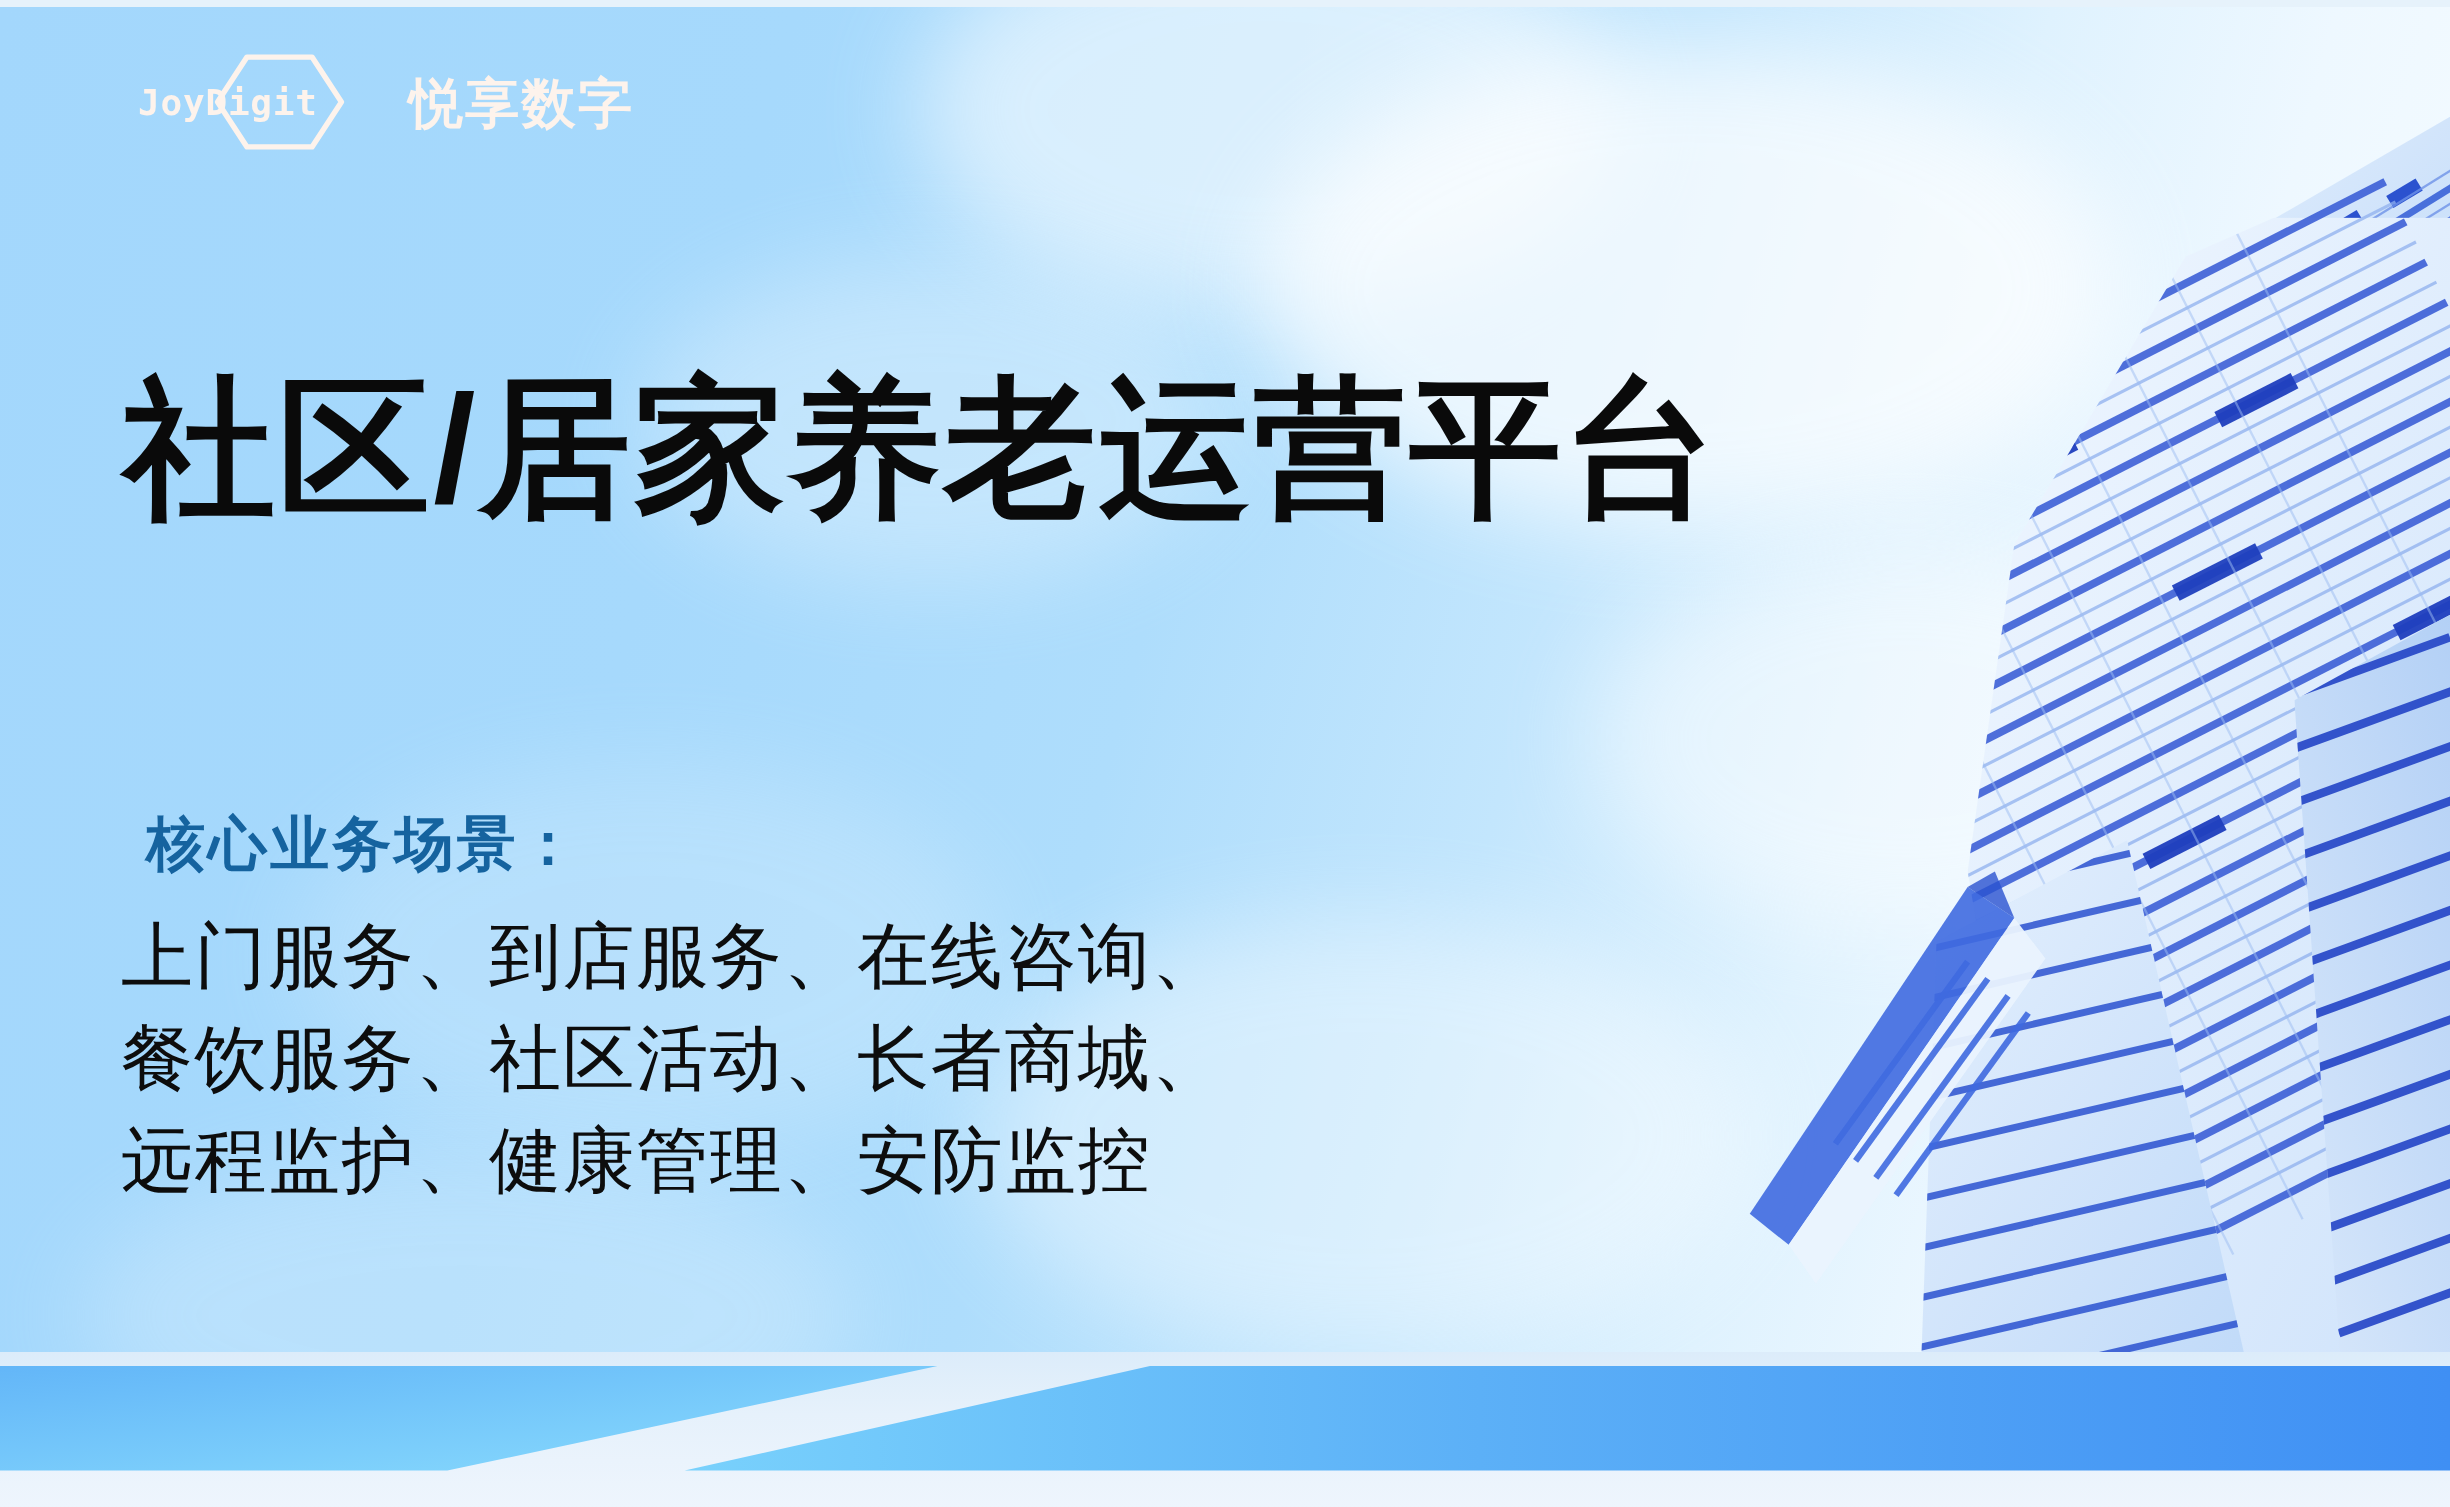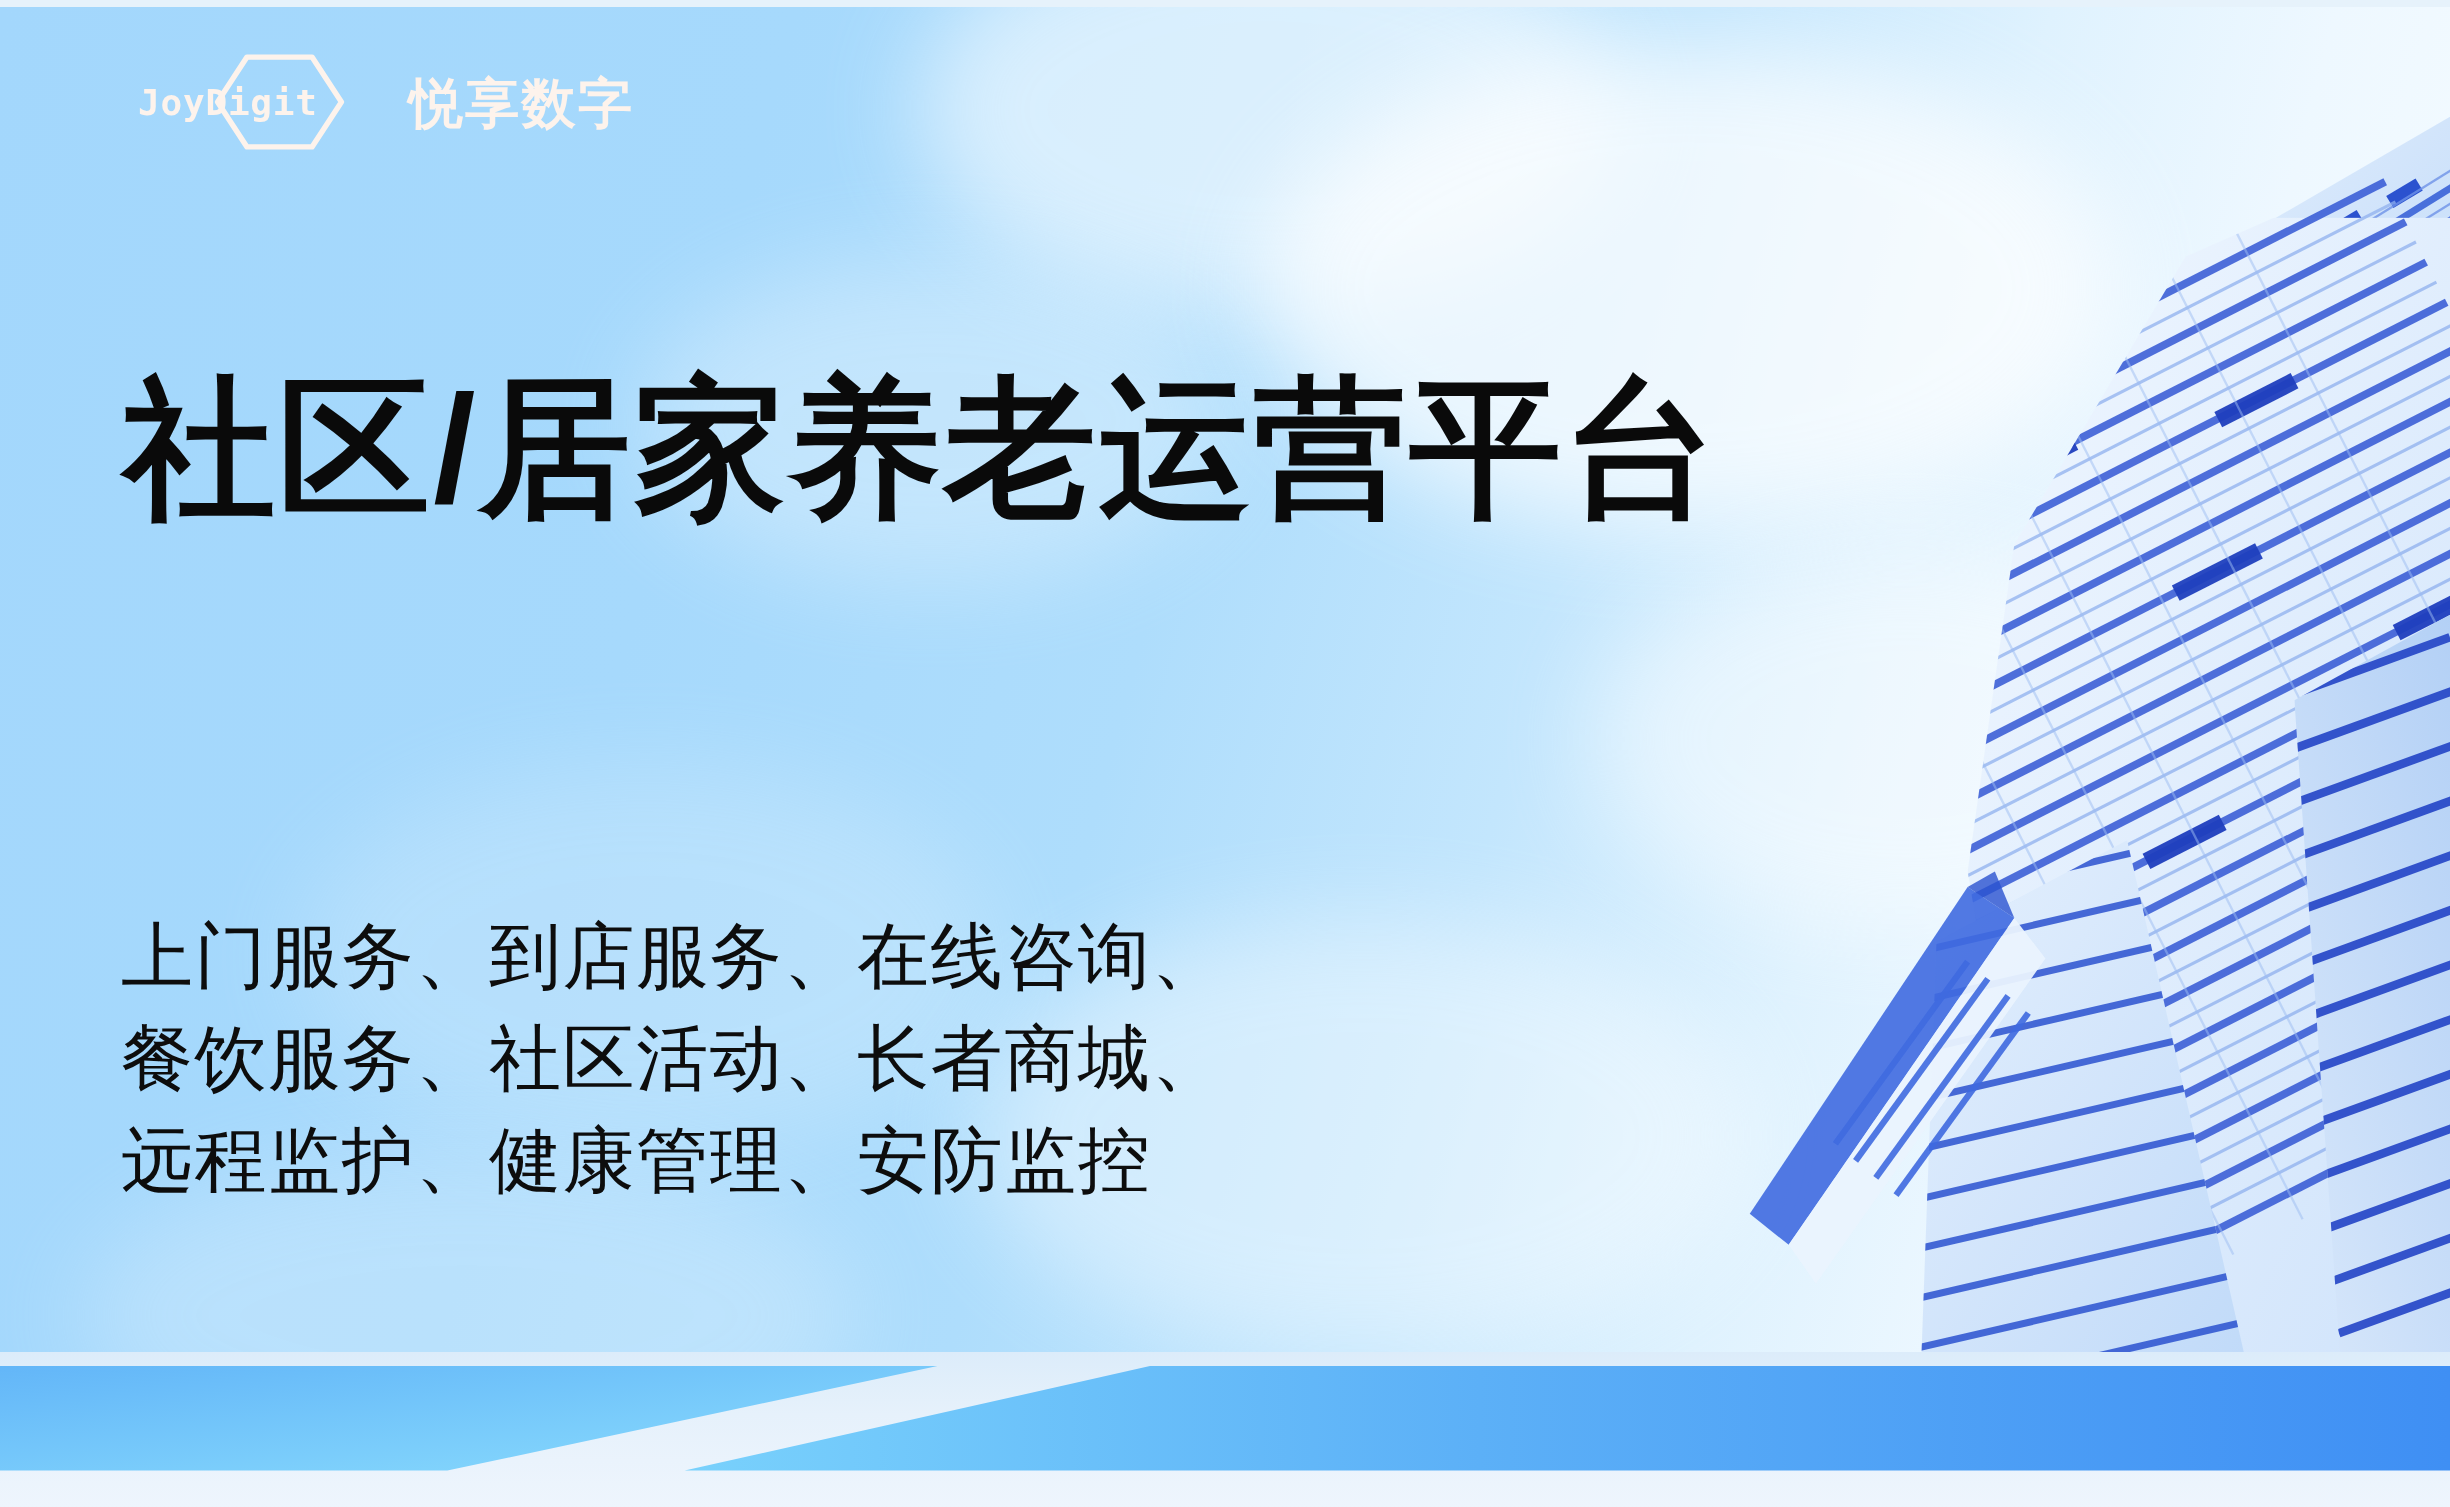--- a/index.html
+++ b/index.html
@@ -378,20 +378,21 @@
       <svg class="logo-hex" viewBox="0 0 168 124" aria-hidden="true">
         <polygon points="42,4 126,4 164,62 126,120 42,120 4,62" fill="none" stroke="#fdf3ec" stroke-width="7" stroke-linejoin="round"></polygon>
       </svg>
       <span class="logo-word">JoyDigit</span>
     </div>
     <span class="logo-cn">悦享数字</span>
   </div>
 
   <h1 class="title">社区/居家养老运营平台</h1>
 
+  <h2 class="section-heading">核心业务场景：</h2>
 
   <div class="scenes">
     <div class="scene-line">上门服务、到店服务、在线咨询、</div>
     <div class="scene-line">餐饮服务、社区活动、长者商城、</div>
     <div class="scene-line">远程监护、健康管理、安防监控</div>
   </div>
 
   <div class="band">
     <div class="band-bg"></div>
     <svg viewBox="0 0 3149 200" preserveAspectRatio="none" aria-hidden="true">

